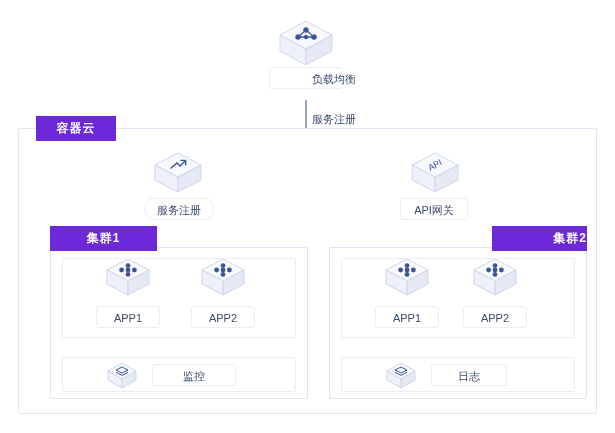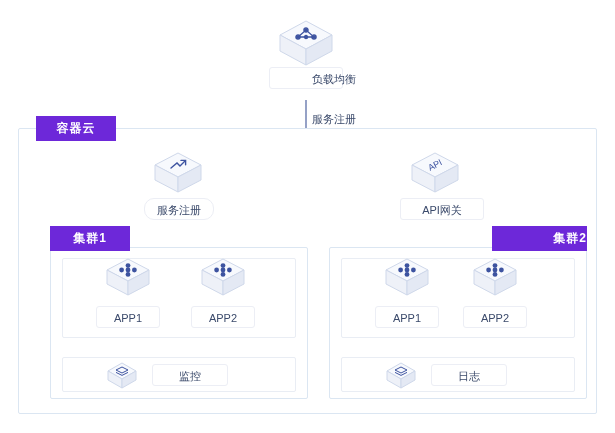--- a/index.html
+++ b/index.html
@@ -153,24 +153,24 @@
   <div class="chip" style="left:144px;top:198px;width:70px;border-radius:10px;">服务注册</div>
 
   <div class="cube" style="left:409px;top:150px;">
     <svg width="52" height="47" viewBox="0 0 52 47">
       <polygon points="26,3 49,15 26,27 3,15" fill="#f7f9fd" stroke="#cfd8ea" stroke-width="1"></polygon>
       <polygon points="3,15 26,27 26,42 3,30" fill="#eef1f8" stroke="#cfd8ea" stroke-width="1"></polygon>
       <polygon points="49,15 26,27 26,42 49,30" fill="#e4e9f4" stroke="#cfd8ea" stroke-width="1"></polygon>
       <text x="26" y="18" fill="#3d53a0" font-size="9" font-family="Liberation Sans, sans-serif" text-anchor="middle" transform="rotate(-27 26 15)">API</text>
     </svg>
   </div>
-  <div class="chip" style="left:400px;top:198px;width:84px;">API网关</div>
+  <div class="chip" style="left:400px;top:198px;width:68px;">API网关</div>
 
   <div class="outer-box" style="left:50px;top:247px;width:258px;height:152px;"></div>
-  <div class="tab" style="left:50px;top:226px;width:80px;">集群1</div>
+  <div class="tab" style="left:50px;top:226px;width:107px;">集群1</div>
 
   <div class="inner-box" style="left:62px;top:258px;width:234px;height:80px;"></div>
 
   <div class="cube" style="left:104px;top:256px;">
     <svg width="48" height="44" viewBox="0 0 48 44">
       <polygon points="24,3 45,14 24,25 3,14" fill="#f7f9fd" stroke="#cfd8ea" stroke-width="1"></polygon>
       <polygon points="3,14 24,25 24,39 3,28" fill="#eef1f8" stroke="#cfd8ea" stroke-width="1"></polygon>
       <polygon points="45,14 24,25 24,39 45,28" fill="#e4e9f4" stroke="#cfd8ea" stroke-width="1"></polygon>
       <g transform="translate(24,14)" fill="#3d53a0">
         <circle cx="0" cy="0" r="2.4"></circle>
@@ -204,21 +204,21 @@
     <svg width="34" height="30" viewBox="0 0 34 30">
       <polygon points="17,2 31,10 17,18 3,10" fill="#f7f9fd" stroke="#cfd8ea" stroke-width="1"></polygon>
       <polygon points="3,10 17,18 17,27 3,19" fill="#eef1f8" stroke="#cfd8ea" stroke-width="1"></polygon>
       <polygon points="31,10 17,18 17,27 31,19" fill="#e4e9f4" stroke="#cfd8ea" stroke-width="1"></polygon>
       <g transform="translate(17,10)" stroke="#3d53a0" stroke-width="1" fill="none">
         <polygon points="0,-4 6,-1 0,2 -6,-1"></polygon>
         <polyline points="-6,1.4 0,4.4 6,1.4"></polyline>
       </g>
     </svg>
   </div>
-  <div class="chip" style="left:152px;top:364px;width:76px;">监控</div>
+  <div class="chip" style="left:152px;top:364px;width:84px;">监控</div>
 
   <div class="outer-box" style="left:329px;top:247px;width:258px;height:152px;"></div>
   <div class="tab" style="left:492px;top:226px;width:95px;text-align:right;">集群2</div>
 
   <div class="inner-box" style="left:341px;top:258px;width:234px;height:80px;"></div>
 
   <div class="cube" style="left:383px;top:256px;">
     <svg width="48" height="44" viewBox="0 0 48 44">
       <polygon points="24,3 45,14 24,25 3,14" fill="#f7f9fd" stroke="#cfd8ea" stroke-width="1"></polygon>
       <polygon points="3,14 24,25 24,39 3,28" fill="#eef1f8" stroke="#cfd8ea" stroke-width="1"></polygon>

